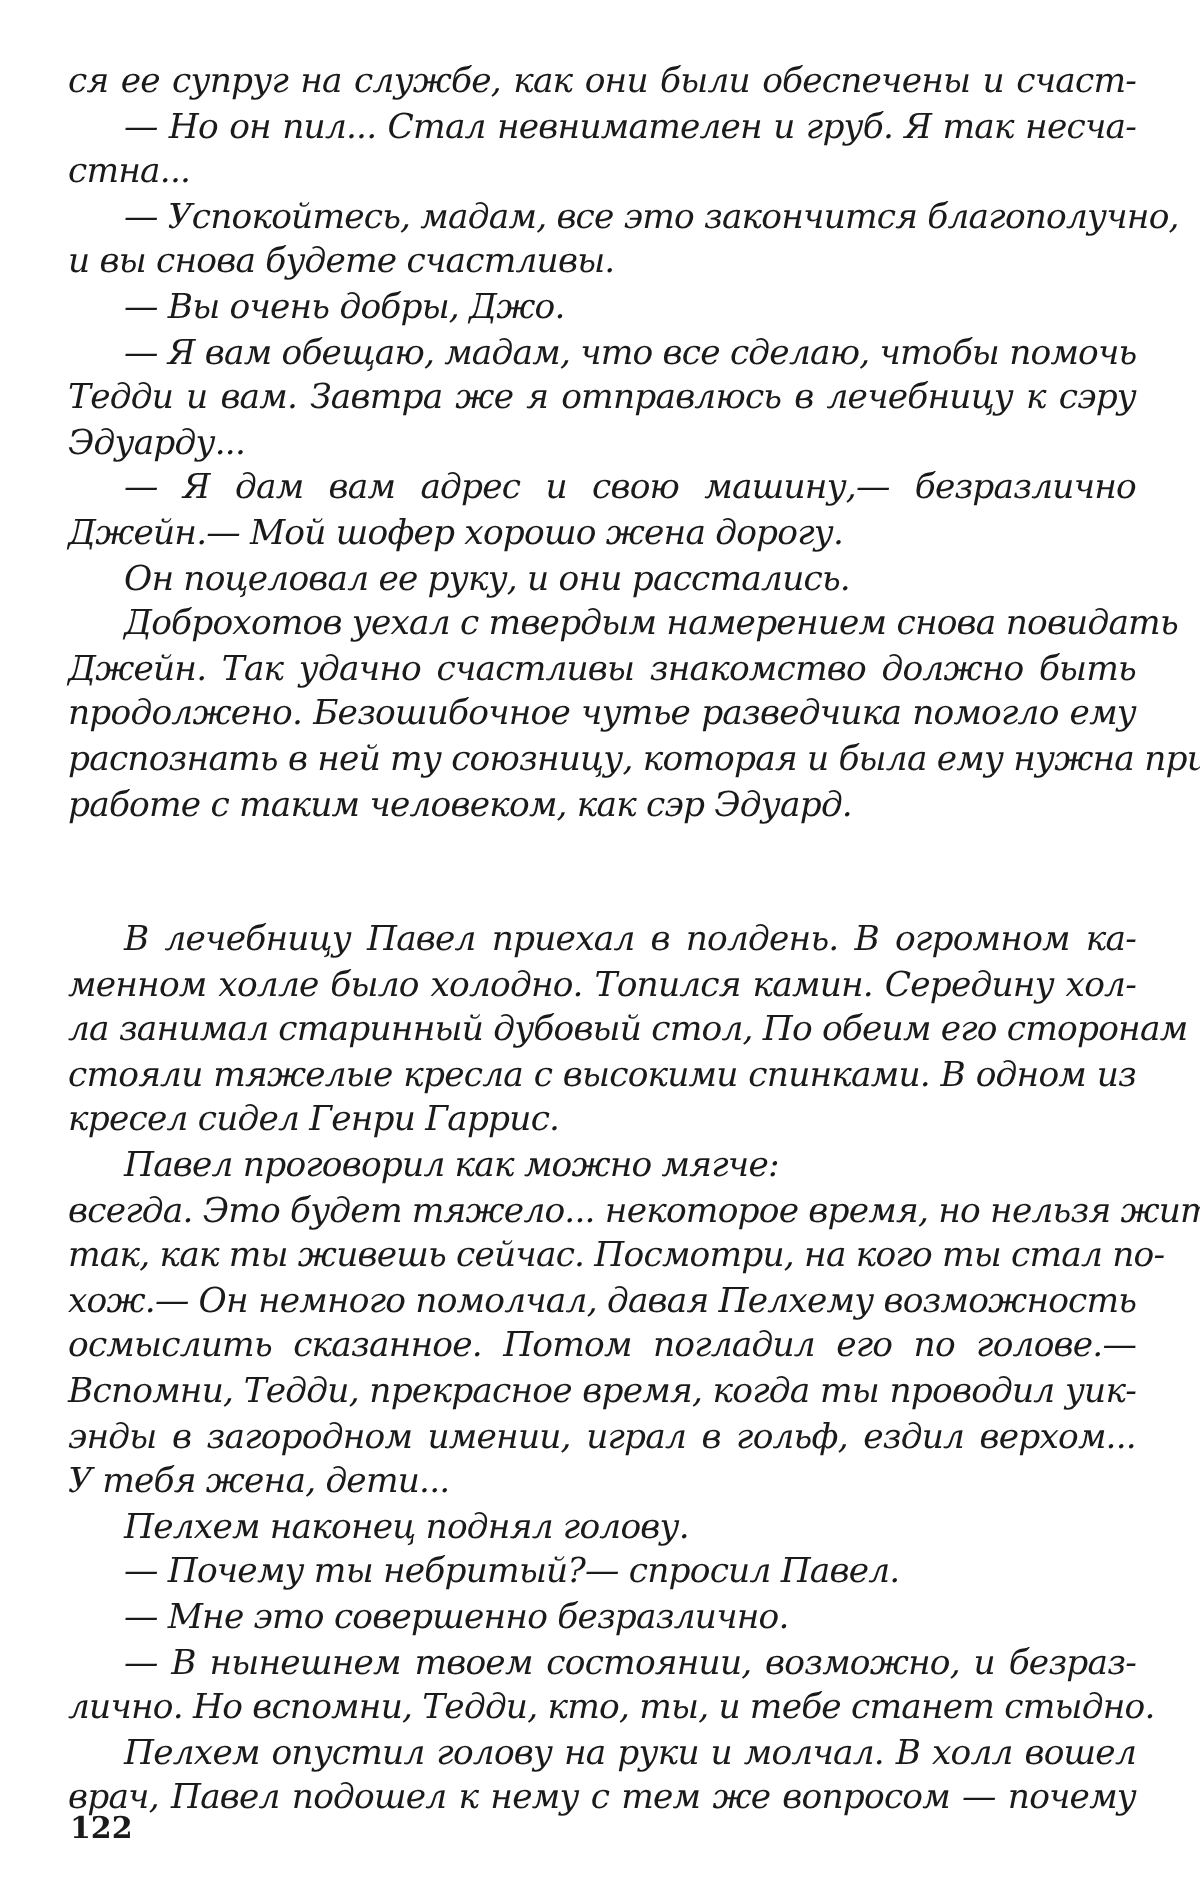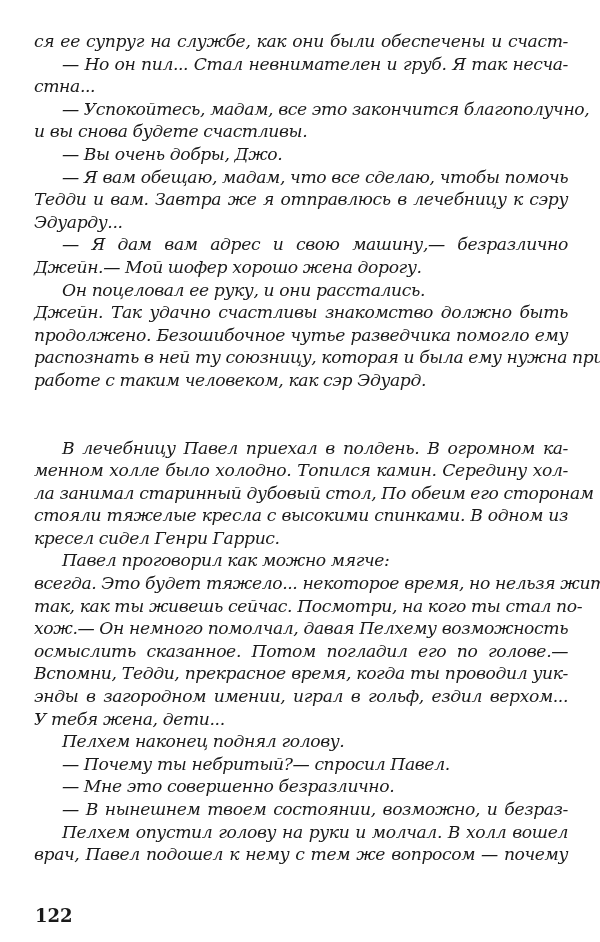--- a/index.html
+++ b/index.html
@@ -13,40 +13,41 @@
       display: block; height: 22.6px; line-height: 22.6px;
       text-align: justify; text-align-last: justify; white-space: nowrap;
       overflow: visible;
       font-style: italic;
     }
     .ln.last { text-align-last: left; }
     .ln.ind { padding-left: 28px; }
     .gap { height: 45px; }
     .pagenum {
       position: absolute; left: 35px; top: 905px;
-      font-family: "DejaVu Serif", serif; font-size: 18px; font-weight: bold; color: #1a1a1a;
+      font-family: "DejaVu Serif", serif; font-size: 15px; font-weight: bold; color: #1a1a1a;
     }
   </style>
 </head>
 <body>
 
 <div class="page">
 
   <span class="ln">ся ее супруг на службе, как они были обеспечены  и счаст-</span>
   <span class="ln ind">— Но он пил... Стал невнимателен и груб.  Я так несча-</span>
   <span class="ln last">стна...</span>
   <span class="ln ind">— Успокойтесь, мадам, все это закончится благополучно,</span>
   <span class="ln last">и вы снова будете счастливы.</span>
   <span class="ln ind last">— Вы очень добры, Джо.</span>
   <span class="ln ind">— Я вам обещаю, мадам, что все сделаю, чтобы помочь</span>
   <span class="ln">Тедди и вам. Завтра же я отправлюсь в лечебницу к сэру</span>
   <span class="ln last">Эдуарду...</span>
   <span class="ln ind">— Я дам вам  адрес  и свою  машину,— безразлично</span>
   <span class="ln last">Джейн.— Мой шофер хорошо жена дорогу.</span>
   <span class="ln ind last">Он поцеловал ее руку, и они расстались.</span>
+  <span class="ln ind">Доброхотов уехал с твердым намерением снова повидать</span>
   <span class="ln">Джейн. Так удачно счастливы  знакомство  должно  быть</span>
   <span class="ln">продолжено. Безошибочное чутье  разведчика  помогло ему</span>
   <span class="ln">распознать в ней ту союзницу, которая и была ему нужна при</span>
   <span class="ln last">работе с таким человеком, как сэр Эдуард.</span>
 
   <div class="gap"></div>
 
   <span class="ln ind">В лечебницу Павел приехал в полдень. В огромном ка-</span>
   <span class="ln">менном холле было холодно. Топился камин. Середину хол-</span>
   <span class="ln">ла занимал старинный дубовый стол, По обеим его сторонам</span>
@@ -57,18 +58,19 @@
   <span class="ln">так, как ты живешь сейчас. Посмотри, на кого ты стал по-</span>
   <span class="ln">хож.— Он немного помолчал, давая  Пелхему  возможность</span>
   <span class="ln">осмыслить сказанное. Потом погладил  его  по  голове.—</span>
   <span class="ln">Вспомни, Тедди, прекрасное время, когда ты проводил уик-</span>
   <span class="ln">энды в загородном имении, играл в гольф, ездил верхом...</span>
   <span class="ln last">У тебя жена, дети...</span>
   <span class="ln ind last">Пелхем наконец поднял голову.</span>
   <span class="ln ind last">— Почему ты небритый?— спросил Павел.</span>
   <span class="ln ind last">— Мне это совершенно безразлично.</span>
   <span class="ln ind">— В нынешнем твоем состоянии,  возможно,  и безраз-</span>
+  <span class="ln last">лично. Но вспомни, Тедди, кто, ты, и тебе станет стыдно.</span>
   <span class="ln ind">Пелхем опустил голову на руки и молчал. В холл вошел</span>
   <span class="ln">врач, Павел подошел к нему с тем  же  вопросом — почему</span>
 
 </div>
 
 <div class="pagenum">122</div>
 
 </body></html>

